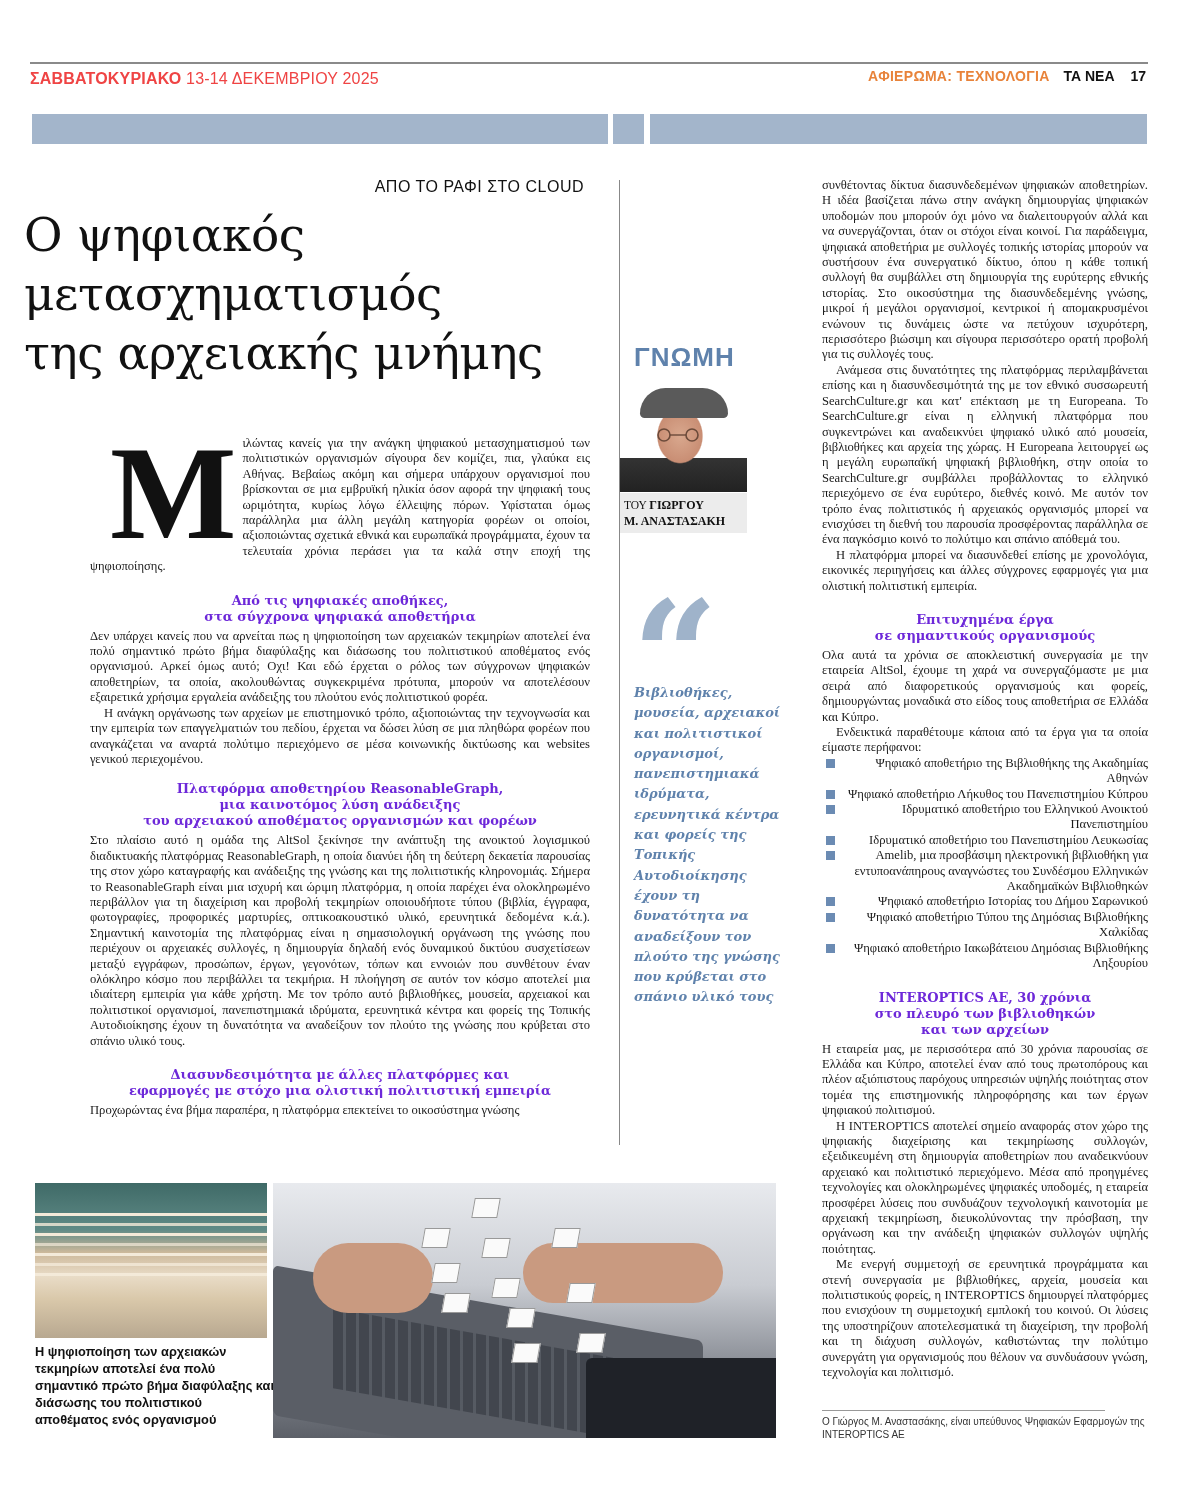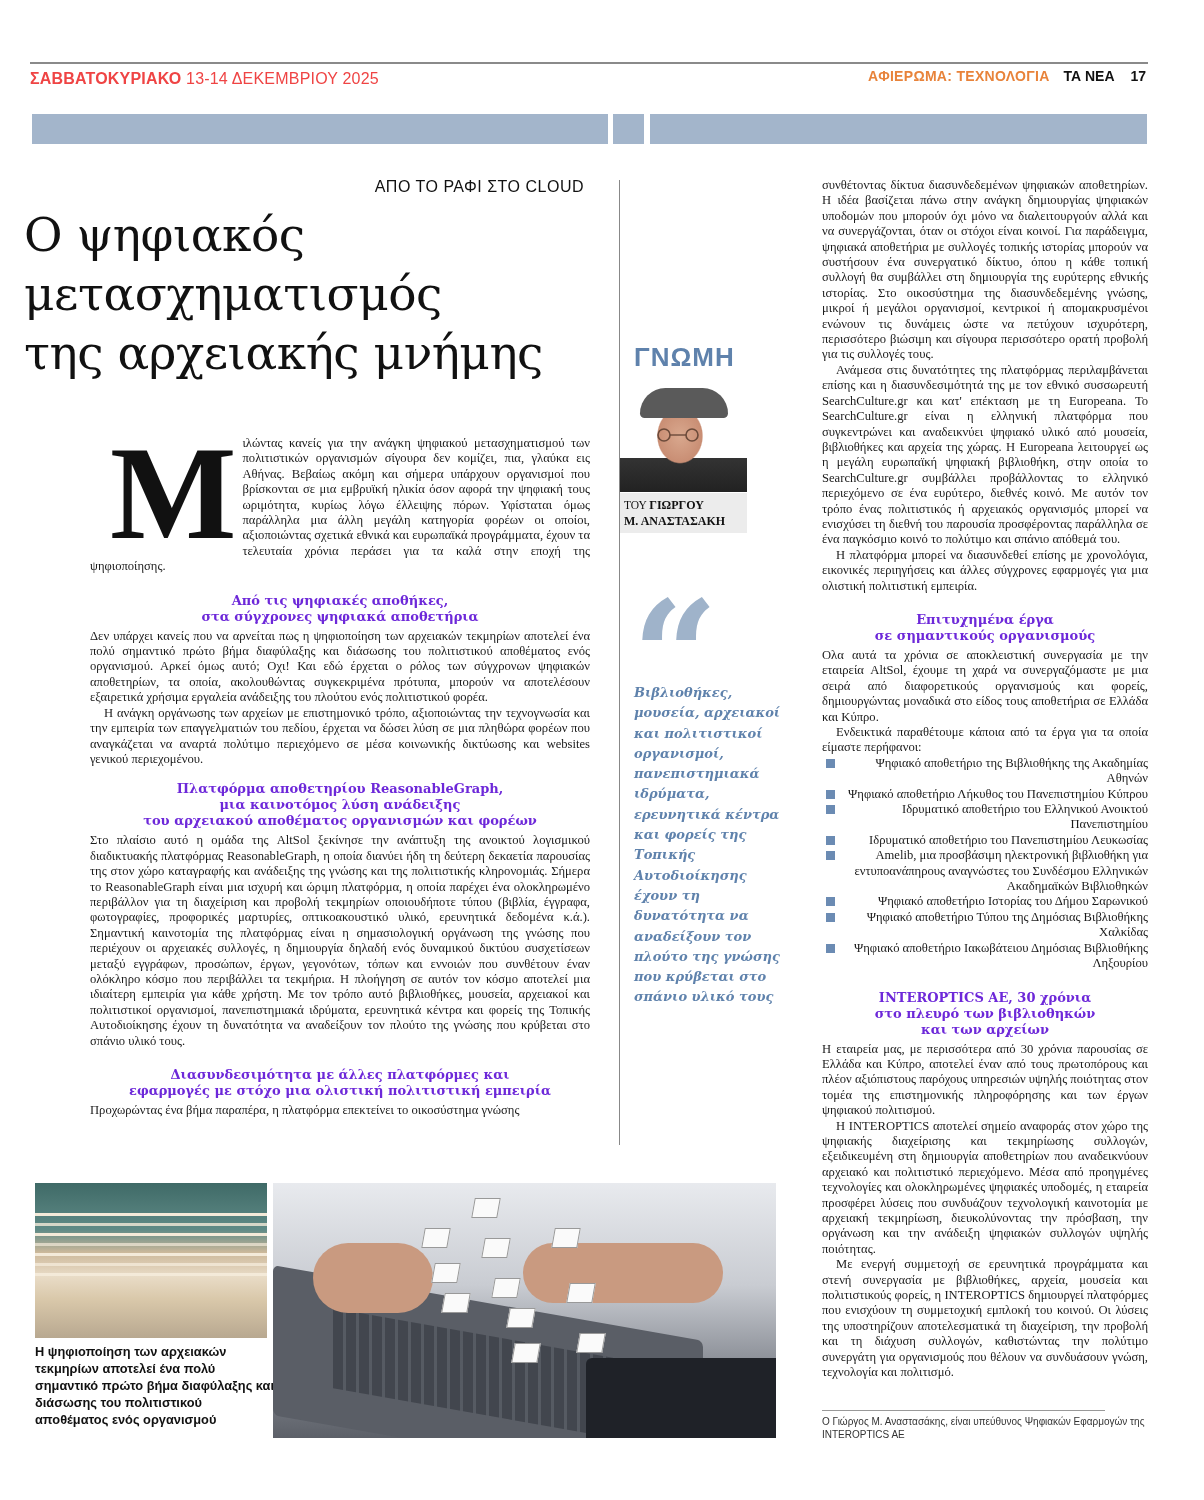--- a/index.html
+++ b/index.html
@@ -70,21 +70,21 @@
   <div>μετασχηματισμός</div>
   <div>της αρχειακής μνήμης</div>
 </div>
 
 <div class="abs col-left">
   <span class="dropcap">Μ</span>
   <p class="p">ιλώντας κανείς για την ανάγκη ψηφιακού μετασχηματισμού των πολιτιστικών οργανισμών σίγουρα δεν κομίζει, πια, γλαύκα εις Αθήνας. Βεβαίως ακόμη και σήμερα υπάρχουν οργανισμοί που βρίσκονται σε μια εμβρυϊκή ηλικία όσον αφορά την ψηφιακή τους ωριμότητα, κυρίως λόγω έλλειψης πόρων. Υφίσταται όμως παράλληλα μια άλλη μεγάλη κατηγορία φορέων οι οποίοι, αξιοποιώντας σχετικά εθνικά και ευρωπαϊκά προγράμματα, έχουν τα τελευταία χρόνια περάσει για τα καλά στην εποχή της ψηφιοποίησης.</p>
 
   <div class="subh" style="margin-top:18px;">
     <div>Από τις ψηφιακές αποθήκες,</div>
-    <div>στα σύγχρονες ψηφιακά αποθετήρια</div>
+    <div>στα σύγχρονα ψηφιακά αποθετήρια</div>
   </div>
   <p class="p">Δεν υπάρχει κανείς που να αρνείται πως η ψηφιοποίηση των αρχειακών τεκμηρίων αποτελεί ένα πολύ σημαντικό πρώτο βήμα διαφύλαξης και διάσωσης του πολιτιστικού αποθέματος ενός οργανισμού. Αρκεί όμως αυτό; Οχι! Και εδώ έρχεται ο ρόλος των σύγχρονων ψηφιακών αποθετηρίων, τα οποία, ακολουθώντας συγκεκριμένα πρότυπα, μπορούν να αποτελέσουν εξαιρετικά χρήσιμα εργαλεία ανάδειξης του πλούτου ενός πολιτιστικού φορέα.</p>
   <p class="p ind">Η ανάγκη οργάνωσης των αρχείων με επιστημονικό τρόπο, αξιοποιώντας την τεχνογνωσία και την εμπειρία των επαγγελματιών του πεδίου, έρχεται να δώσει λύση σε μια πληθώρα φορέων που αναγκάζεται να αναρτά πολύτιμο περιεχόμενο σε μέσα κοινωνικής δικτύωσης και websites γενικού περιεχομένου.</p>
 
   <div class="subh">
     <div>Πλατφόρμα αποθετηρίου ReasonableGraph,</div>
     <div>μια καινοτόμος λύση ανάδειξης</div>
     <div>του αρχειακού αποθέματος οργανισμών και φορέων</div>
   </div>
   <p class="p">Στο πλαίσιο αυτό η ομάδα της AltSol ξεκίνησε την ανάπτυξη της ανοικτού λογισμικού διαδικτυακής πλατφόρμας ReasonableGraph, η οποία διανύει ήδη τη δεύτερη δεκαετία παρουσίας της στον χώρο καταγραφής και ανάδειξης της γνώσης και της πολιτιστικής κληρονομιάς. Σήμερα το ReasonableGraph είναι μια ισχυρή και ώριμη πλατφόρμα, η οποία παρέχει ένα ολοκληρωμένο περιβάλλον για τη διαχείριση και προβολή τεκμηρίων οποιουδήποτε τύπου (βιβλία, έγγραφα, φωτογραφίες, προφορικές μαρτυρίες, οπτικοακουστικό υλικό, ερευνητικά δεδομένα κ.ά.). Σημαντική καινοτομία της πλατφόρμας είναι η σημασιολογική οργάνωση της γνώσης που περιέχουν οι αρχειακές συλλογές, η δημιουργία δηλαδή ενός δυναμικού δικτύου συσχετίσεων μεταξύ εγγράφων, προσώπων, έργων, γεγονότων, τόπων και εννοιών που συνθέτουν έναν ολόκληρο κόσμο που περιβάλλει τα τεκμήρια. Η πλοήγηση σε αυτόν τον κόσμο αποτελεί μια ιδιαίτερη εμπειρία για κάθε χρήστη. Με τον τρόπο αυτό βιβλιοθήκες, μουσεία, αρχειακοί και πολιτιστικοί οργανισμοί, πανεπιστημιακά ιδρύματα, ερευνητικά κέντρα και φορείς της Τοπικής Αυτοδιοίκησης έχουν τη δυνατότητα να αναδείξουν τον πλούτο της γνώσης που κρύβεται στο σπάνιο υλικό τους.</p>

